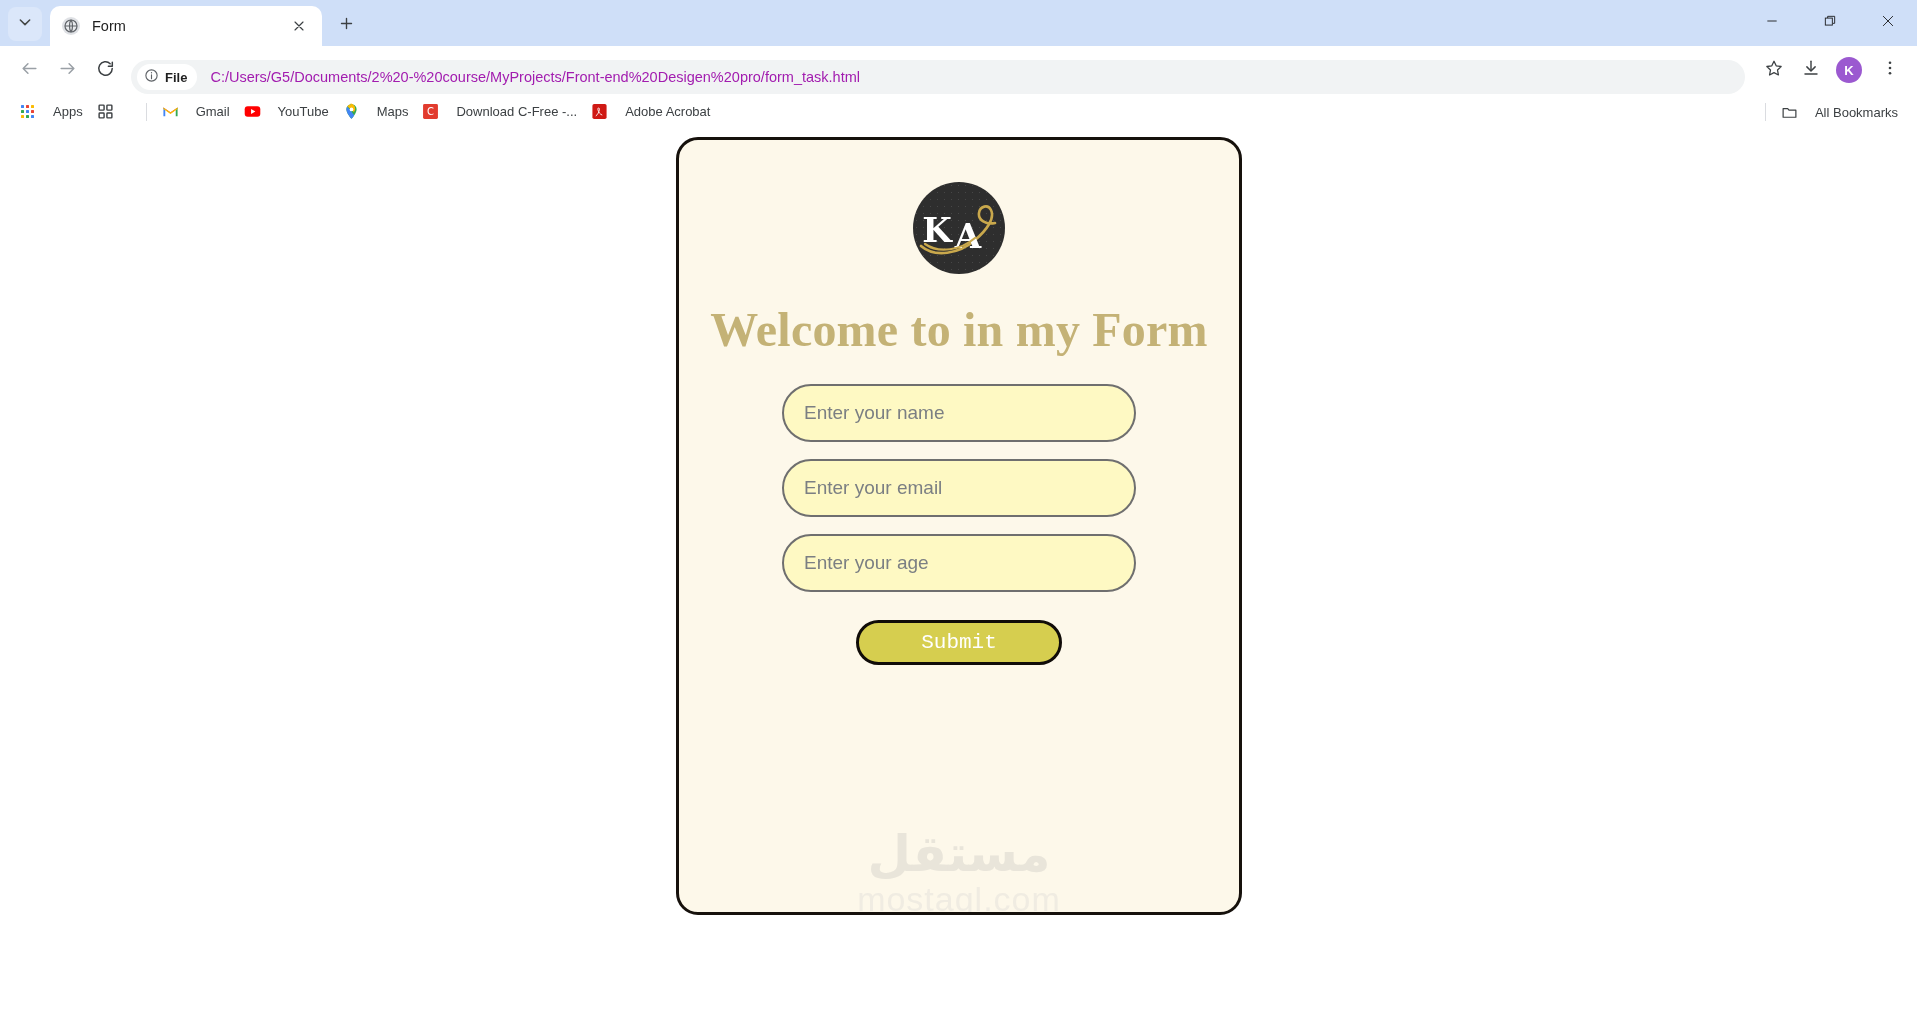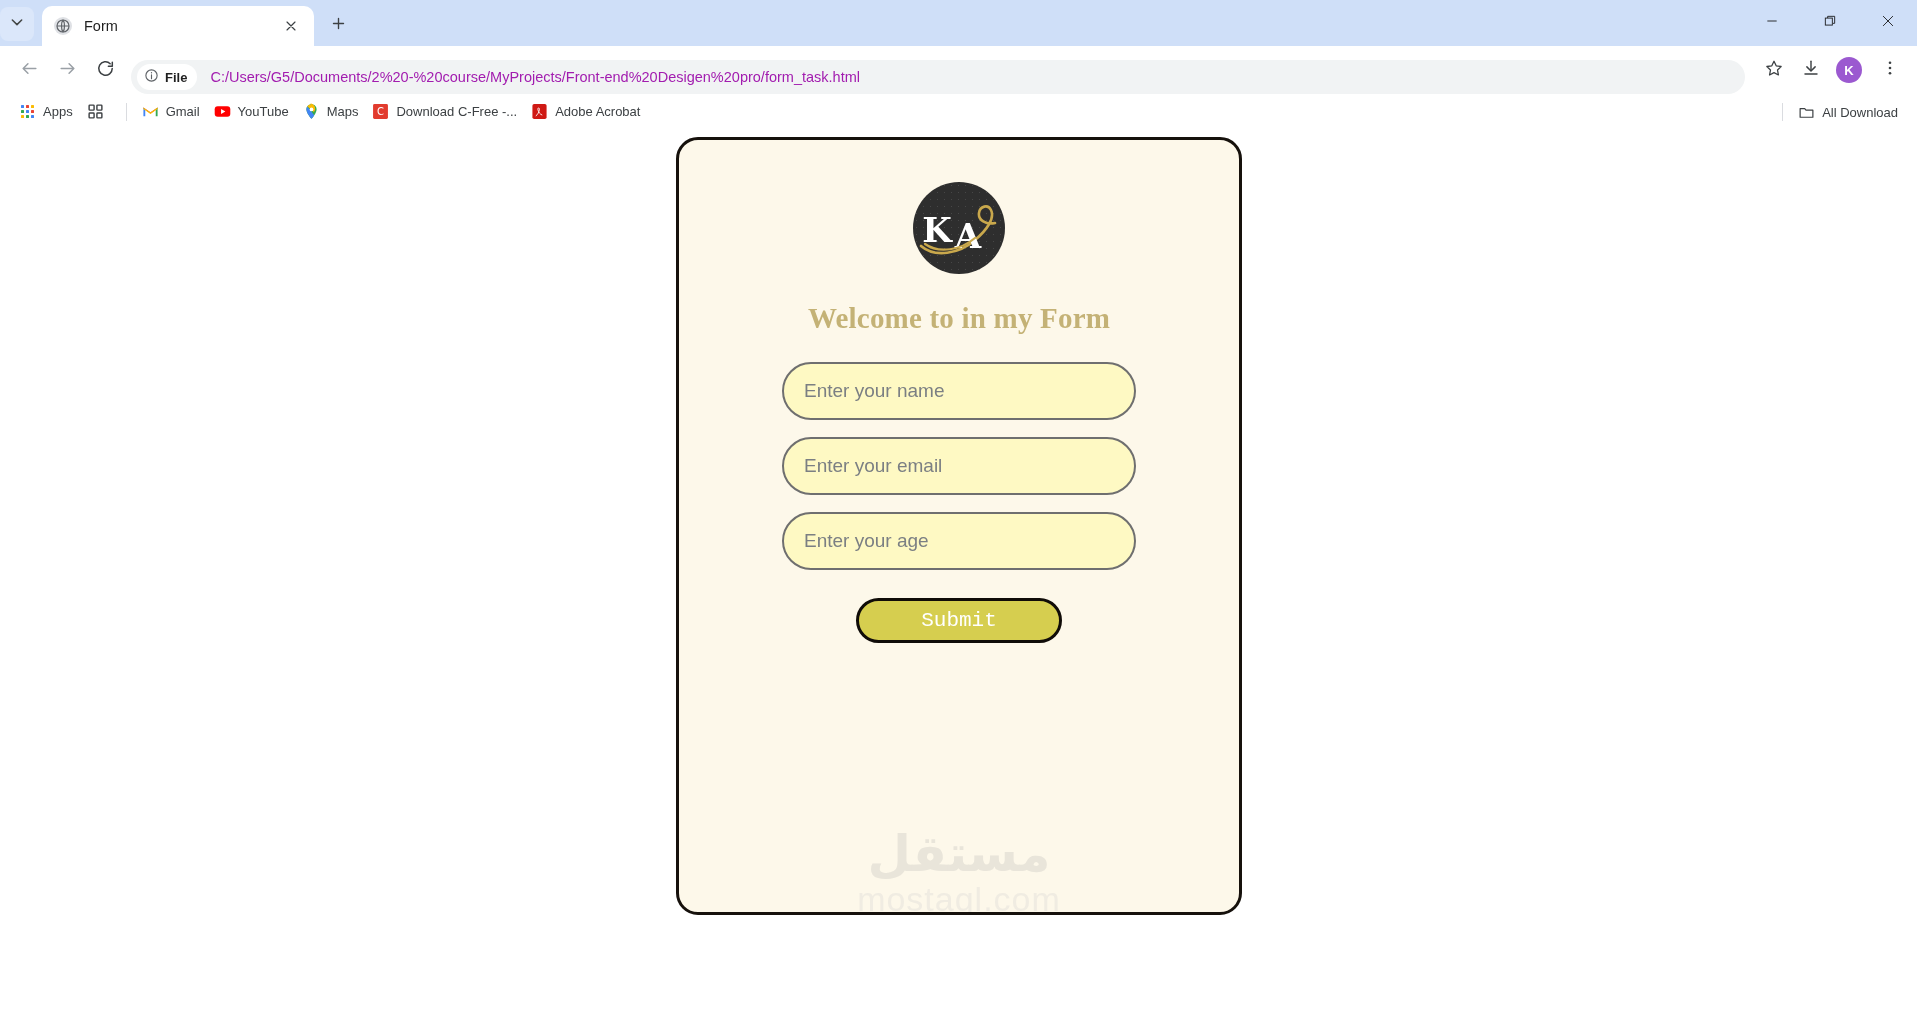--- a/index.html
+++ b/index.html
@@ -13,20 +13,21 @@
 
   
   .browser { width: 1917px; height: 1015px; display: flex; flex-direction: column; background:#ffffff; }
 
   
   .tabstrip {
     height: 46px;
     background: #cfdff8;
     display: flex;
     align-items: flex-end;
+    padding-left: 8px;
     position: relative;
     flex: none;
   }
   .tab-search {
     width: 34px; height: 34px;
     margin-bottom: 5px;
     border-radius: 8px;
     background: #dbe7fa;
     display: flex; align-items: center; justify-content: center;
     cursor: pointer;
@@ -140,21 +141,21 @@
   .bookmarks {
     height: 36px;
     background: #ffffff;
     display: flex; align-items: center;
     padding: 0 12px;
     flex: none;
     position: relative;
     border-bottom: 1px solid #ffffff;
   }
   .bm {
-    display:flex; align-items:center; gap:7px;
+    display:flex; align-items:center; gap:17px;
     padding: 4px 7px; border-radius: 6px;
     cursor:pointer; flex:none;
     font-size: 13px; color: #3c4043;
     white-space: nowrap;
   }
   .bm-ico { width:17px; height:17px; flex:none; display:flex;align-items:center;justify-content:center; }
   .bm-ico svg { width:17px; height:17px; }
   .bm-sep { width:1px; height:18px; background:#dadce0; margin: 0 8px; flex:none; }
   .bm-right {
     position:absolute; right:12px; top:0; height:36px;
@@ -199,21 +200,21 @@
   .logo .dots {
     position:absolute; inset:0;
     background-image: radial-gradient(#474747 0.9px, transparent 1px);
     background-size: 7px 7px;
   }
   .logo svg { position: relative; width: 92px; height: 92px; }
   .welcome {
     margin-top: 28px;
     font-family: "Liberation Serif", serif;
     font-weight: bold;
-    font-size: 29px;
+    font-size: 48px;
     color: #c4b276;
     letter-spacing: 0.2px;
     white-space: nowrap;
   }
   .fields { margin-top: 27px; width: 354px; display:flex; flex-direction:column; gap: 17px; flex:none;}
   .field {
     width: 354px; height: 58px;
     background: #fef9c3;
     border: 2px solid #6f6f6f;
     border-radius: 29px;
@@ -479,21 +480,21 @@
     </div>
 
     <div class="bm-right">
       <div class="bm-sep"></div>
       <div class="bm">
         <span class="bm-ico">
           <svg viewBox="0 0 24 24" fill="none" stroke="#3c4043" stroke-width="1.7" stroke-linejoin="round">
               <path d="M3 6.5h6.5l1.8 2.2H21v10H3z"></path>
             </svg>
         </span>
-        <span>All Download</span>
+        <span>All Bookmarks</span>
       </div>
     </div>
   </div>
 
   <div class="viewport">
 
     <div class="card">
 
       <div class="logo">
         <span class="dots"></span>

